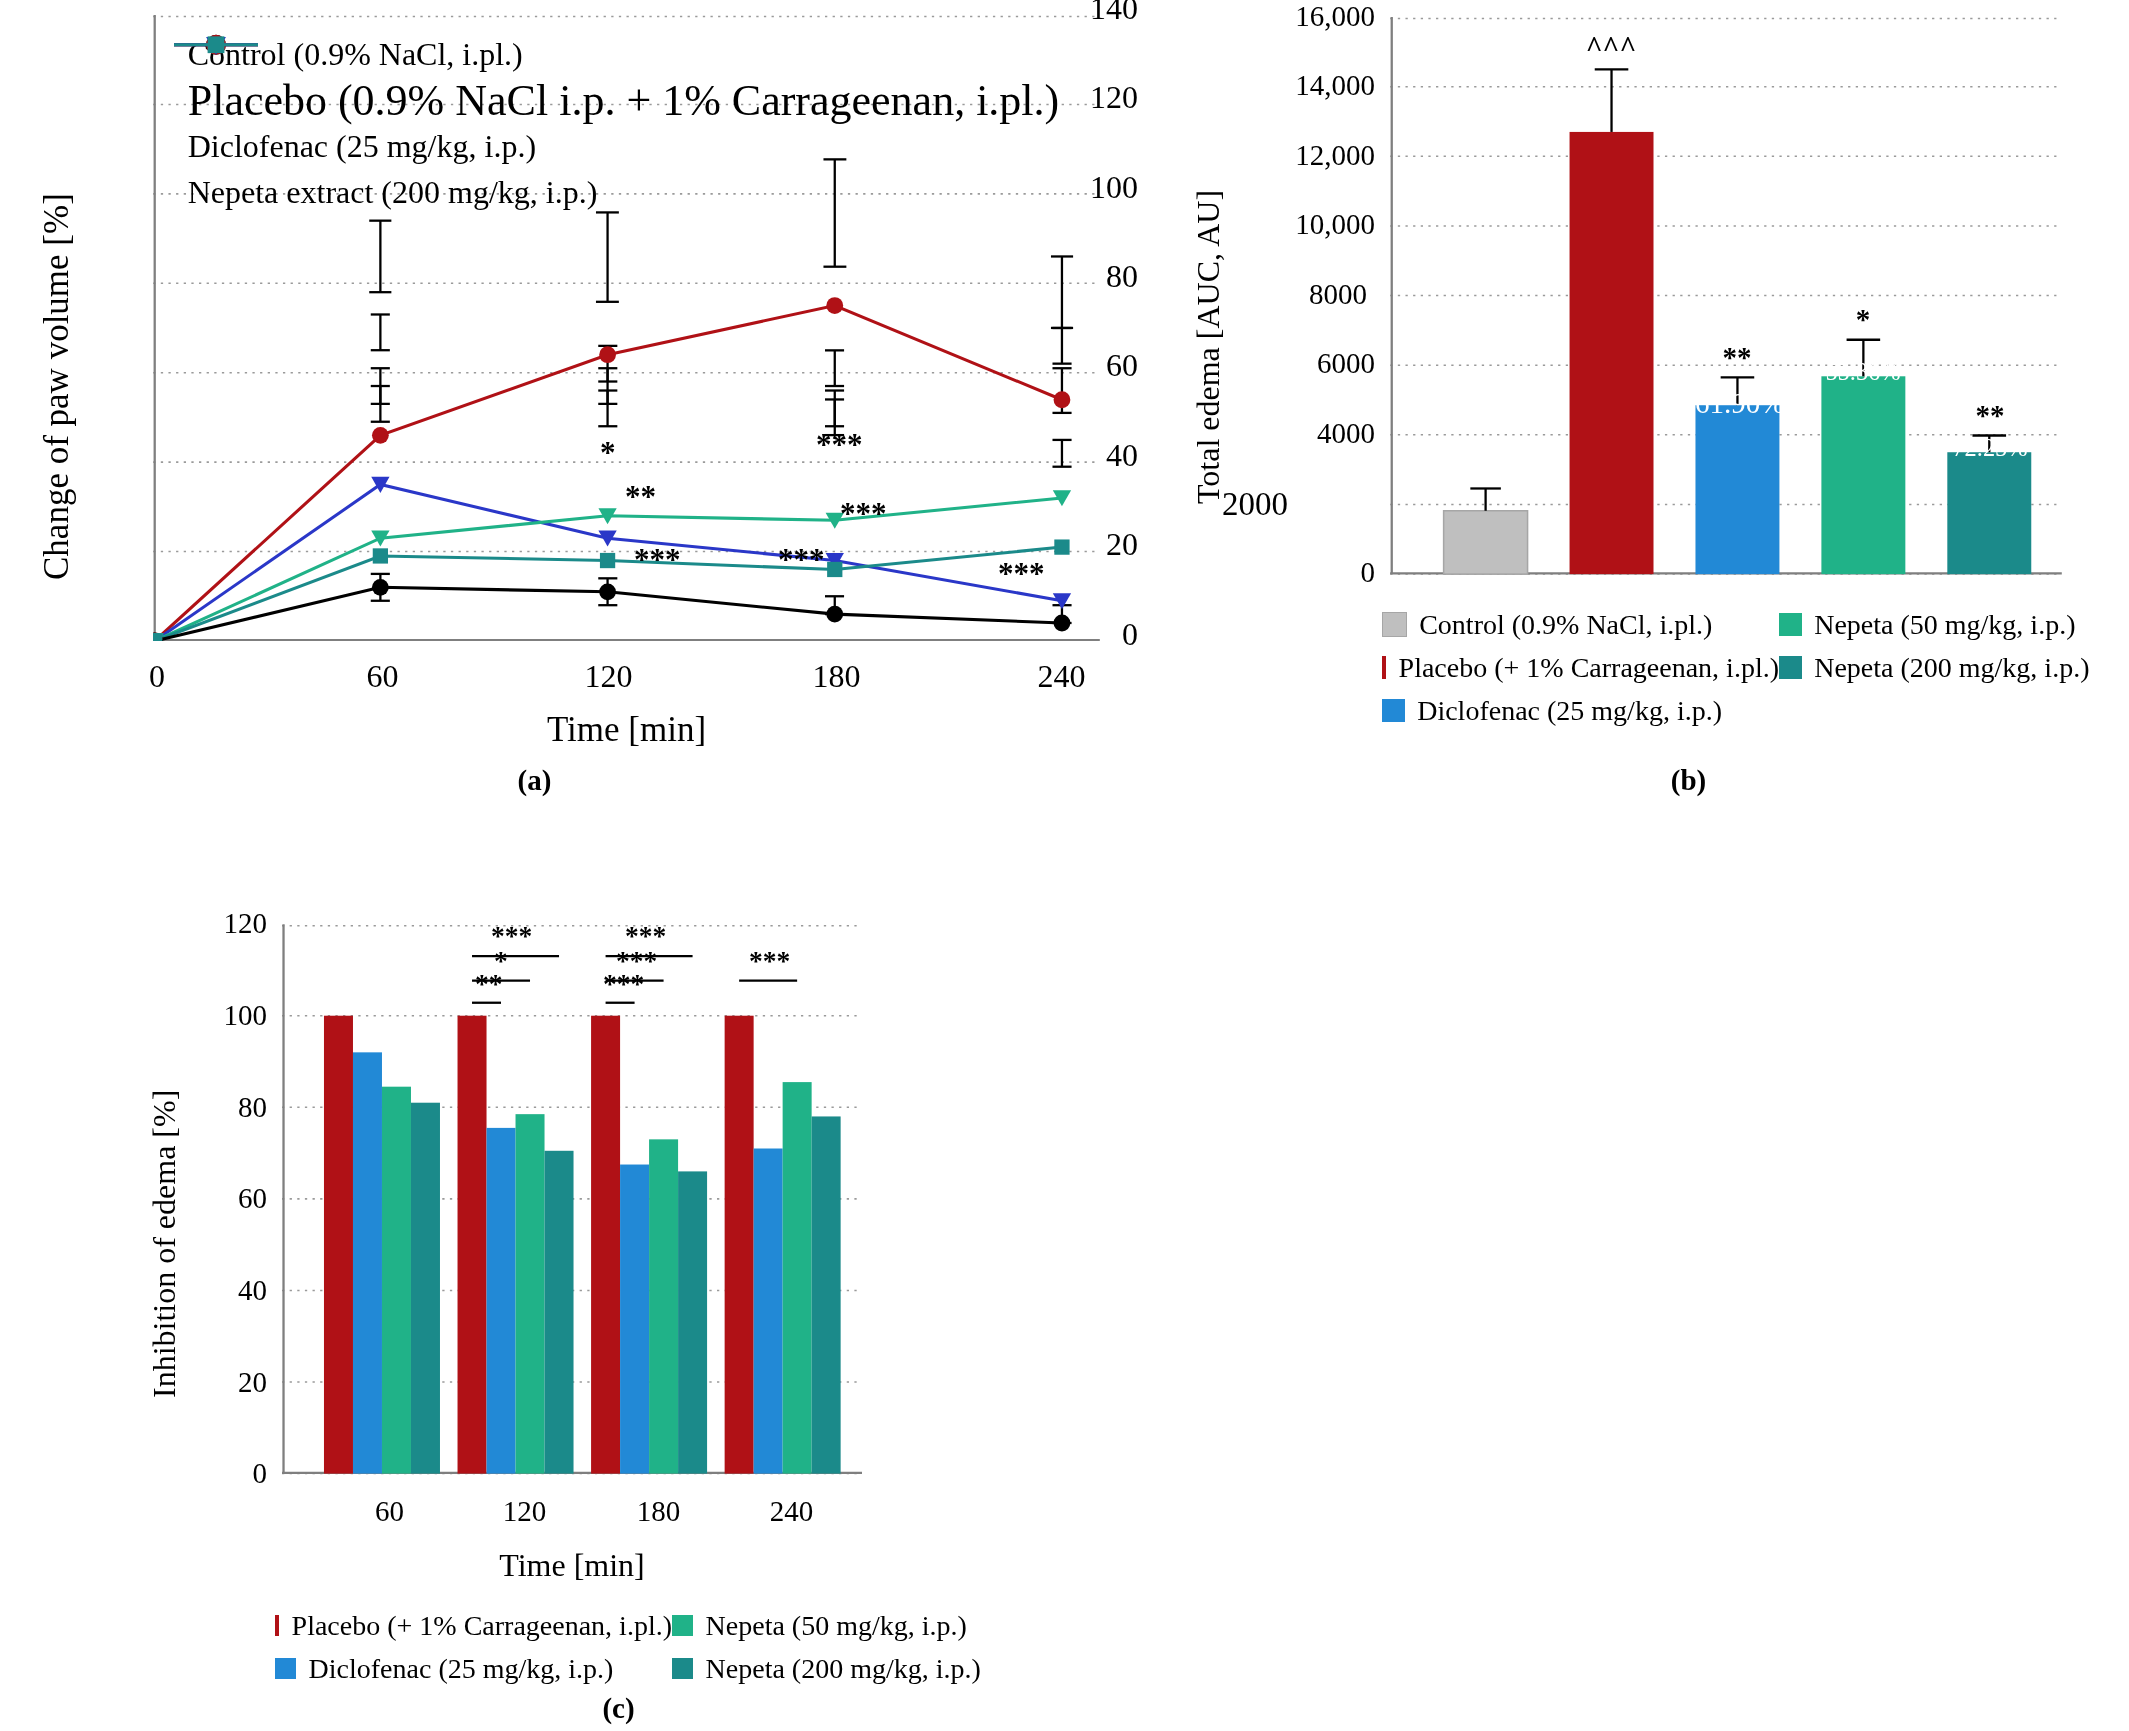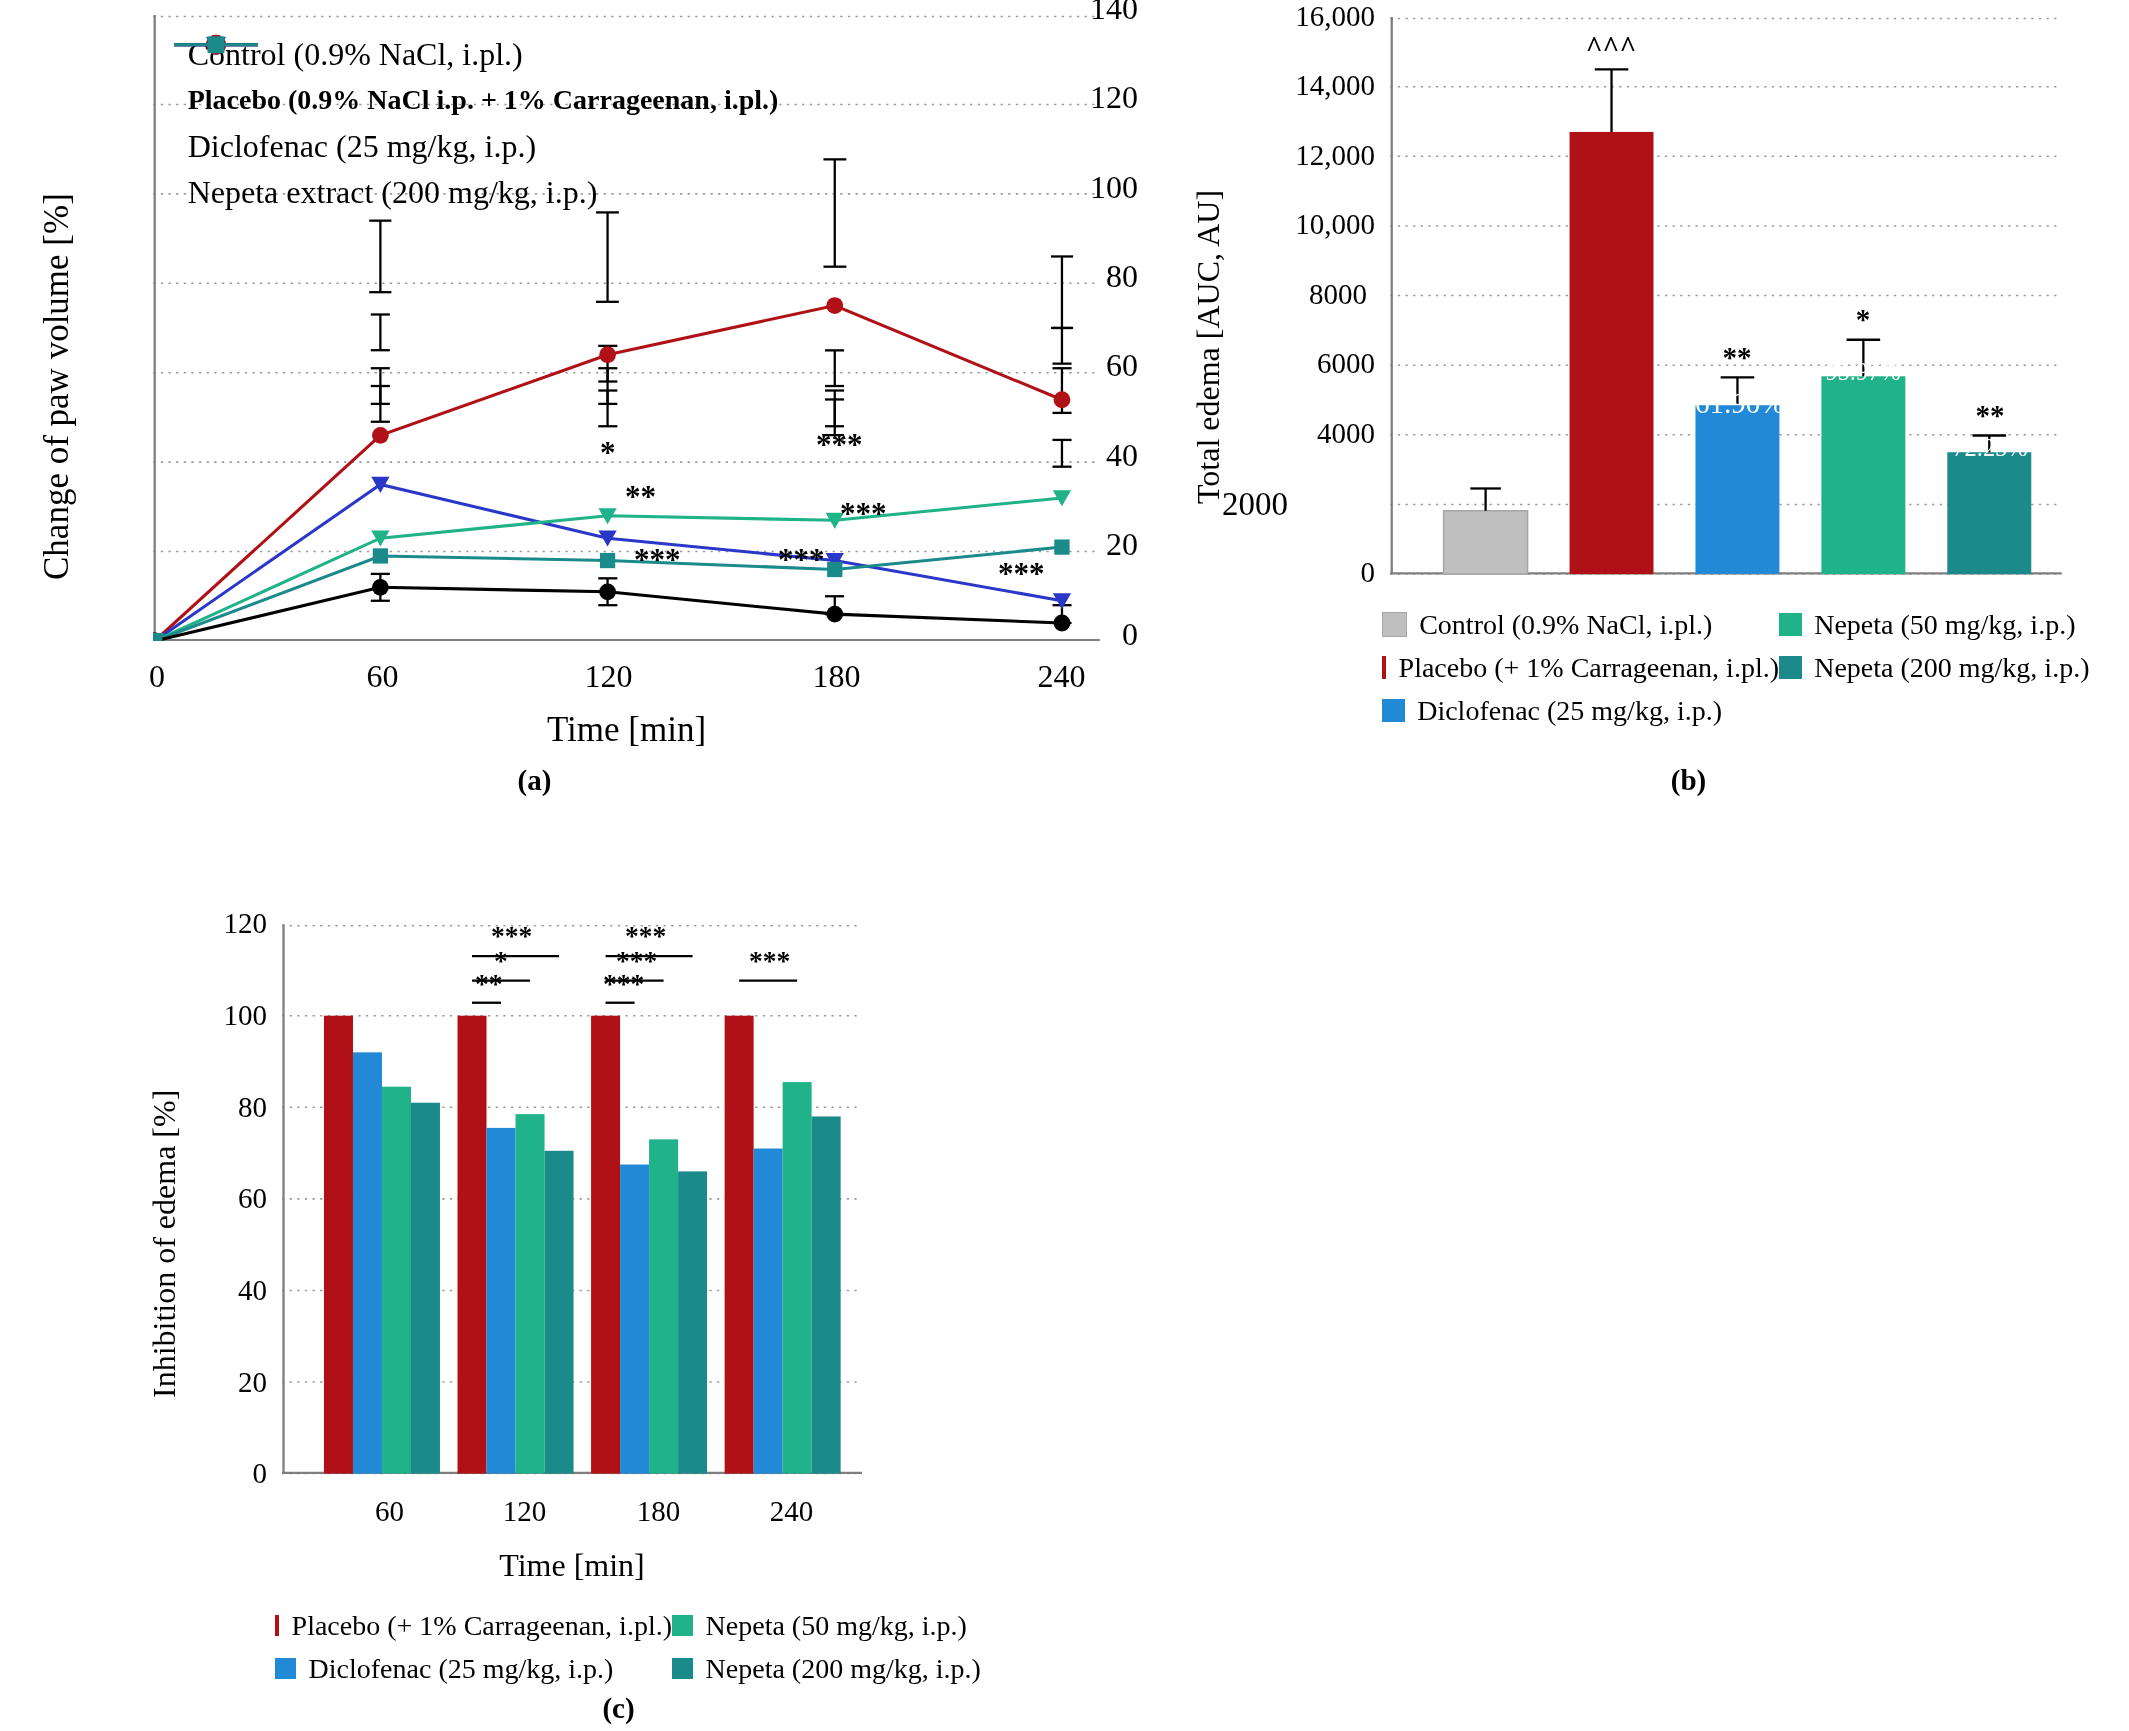--- a/index.html
+++ b/index.html
@@ -243,21 +243,21 @@
         <line x1="0" y1="18" x2="110" y2="18" stroke="#000000" stroke-width="4"></line>
         <circle cx="55" cy="18" r="13" fill="#000000"></circle>
       </svg>
       <span class="legend-text" style="font-size: 32px; margin-left: 13.7px;">Control (0.9% NaCl, i.pl.)</span>
     </div>
     <div class="legend-row" style="height: 46px;">
       <svg width="84" height="27.5" viewBox="0 0 110 36">
         <line x1="0" y1="18" x2="110" y2="18" stroke="#b01116" stroke-width="4"></line>
         <circle cx="55" cy="18" r="13" fill="#b01116"></circle>
       </svg>
-      <span class="legend-text" style="font-size: 28px; margin-left: 13.7px; font-weight: bold;">Placebo (0.9% NaCl i.p. + 1% Carrageenan, i.pl.)</span>
+      <span class="legend-text" style="font-size: 44px; margin-left: 13.7px;">Placebo (0.9% NaCl i.p. + 1% Carrageenan, i.pl.)</span>
     </div>
     <div class="legend-row" style="height: 46px;">
       <svg width="84" height="27.5" viewBox="0 0 110 36">
         <line x1="0" y1="18" x2="110" y2="18" stroke="#2a37c8" stroke-width="4"></line>
         <polygon points="42,8 68,8 55,31" fill="#2a37c8"></polygon>
       </svg>
       <span class="legend-text" style="font-size: 32px; margin-left: 13.7px;">Diclofenac (25 mg/kg, i.p.)</span>
     </div>
     <div class="legend-row" style="height: 46px;">
       <svg width="84" height="27.5" viewBox="0 0 110 36">
@@ -320,21 +320,21 @@
           <line x1="433" y1="472.2" x2="477" y2="472.2"></line>
         <line x1="620" y1="470.8" x2="620" y2="422.9"></line>
           <line x1="598" y1="422.9" x2="642" y2="422.9"></line>
         <line x1="785" y1="570.3" x2="785" y2="548.4"></line>
           <line x1="763" y1="548.4" x2="807" y2="548.4"></line>
       </g>
     </svg>
 
     
     <div style="position:absolute; left: 305px; top: 370px; width: 84px; text-align: center; color:#ffffff; font-size: 29px;">61.90%</div>
-    <div style="position:absolute; left: 431px; top: 341px; width: 84px; text-align: center; color:#ffffff; font-size: 24.4px;">95.97%</div>
+    <div style="position:absolute; left: 431px; top: 341px; width: 84px; text-align: center; color:#ffffff; font-size: 24.4px;">55.36%</div>
     <div style="position:absolute; left: 558px; top: 417px; width: 84px; text-align: center; color:#ffffff; font-size: 24.4px;">72.25%</div>
 
     
     <div class="sig" style="left: 179px; top: 13.7px; width: 84px; text-align:center; font-size: 29px;">^^^</div>
     <div class="sig" style="left: 305px; top: 324px; width: 84px; text-align:center; font-size: 29px;">**</div>
     <div class="sig" style="left: 431px; top: 286px; width: 84px; text-align:center; font-size: 29px;">*</div>
     <div class="sig" style="left: 558px; top: 382px; width: 84px; text-align:center; font-size: 29px;">**</div>
   </div>
 
   <div style="position:absolute; left: 244px; top: 603px; width: 748px;">

